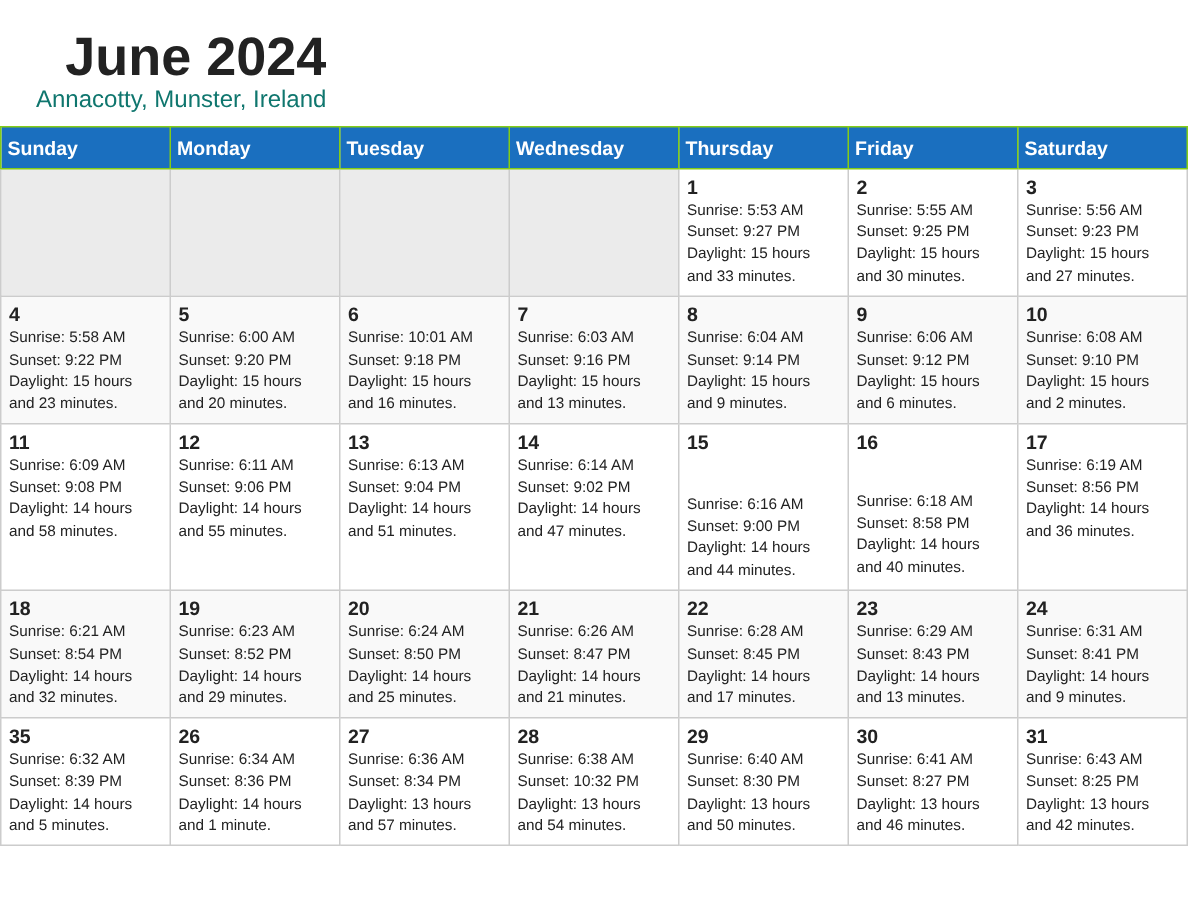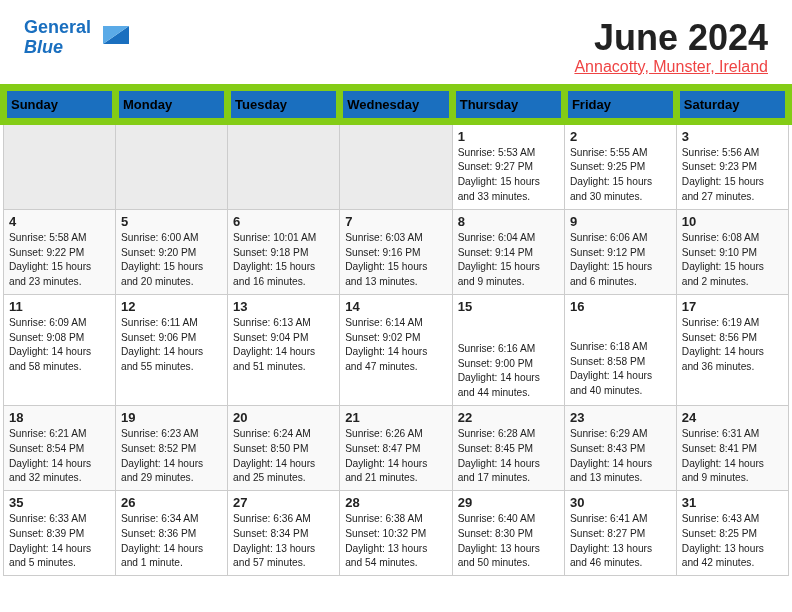--- a/index.html
+++ b/index.html
@@ -33,36 +33,35 @@
     }
     .title-block h1 {
       font-size: 36px;
       font-weight: bold;
       color: #222;
       line-height: 1.1;
     }
     .title-block h2 {
       font-size: 16px;
       font-weight: normal;
-      color: #ef4444;
-      text-decoration: underline;
+      color: #0f766e;
     }
     .calendar {
       width: 100%;
       border-collapse: collapse;
       margin: 0;
     }
     .calendar th {
       background: #1a6fbf;
-      color: #000000;
+      color: #ffffff;
       font-size: 13px;
       font-weight: bold;
       padding: 6px 4px;
       text-align: left;
-      border: 7px solid #84cc16;
+      border: 1px solid #84cc16;
     }
     .calendar td {
       vertical-align: top;
       border: 1px solid #ccc;
       padding: 4px 5px;
       font-size: 10.5px;
       color: #222;
       width: 113px;
       min-height: 80px;
       background: #fff;
@@ -91,33 +90,20 @@
       background: #f0f4f8;
     }
     .calendar tbody tr td.empty {
       background: #ebebeb;
     }
   </style>
 </head>
 <body>
 
 <div class="header">
-  <div class="logo">
-    <div>
-      <div style="display:flex;align-items:center;">
-        <span class="logo-text">
-          <span>General</span><br><span style="color:#1a6fbf;font-style:italic;">Blue</span>
-        </span>
-        <svg width="36" height="36" viewBox="0 0 36 36" style="margin-left:2px;margin-top:-8px;">
-          <polygon points="10,28 36,10 36,28" fill="#1a6fbf"></polygon>
-          <polygon points="10,28 36,10 10,10" fill="#5aaae7"></polygon>
-        </svg>
-      </div>
-    </div>
-  </div>
   <div class="title-block">
     <h1>June 2024</h1>
     <h2>Annacotty, Munster, Ireland</h2>
   </div>
 </div>
 
 <table class="calendar">
   <thead>
     <tr>
     <th>Sunday</th>
@@ -306,21 +292,21 @@
           <span class="day-num">24</span>
           <div class="day-info" style="white-space: pre-line;">Sunrise: 6:31 AM
 Sunset: 8:41 PM
 Daylight: 14 hours
 and 9 minutes.</div>
         </td>
       </tr>
       <tr>
         <td>
           <span class="day-num">35</span>
-          <div class="day-info" style="white-space: pre-line;">Sunrise: 6:33 AM
+          <div class="day-info" style="white-space: pre-line;">Sunrise: 6:32 AM
 Sunset: 8:39 PM
 Daylight: 14 hours
 and 5 minutes.</div>
         </td>
         <td>
           <span class="day-num">26</span>
           <div class="day-info" style="white-space: pre-line;">Sunrise: 6:34 AM
 Sunset: 8:36 PM
 Daylight: 14 hours
 and 1 minute.</div>

